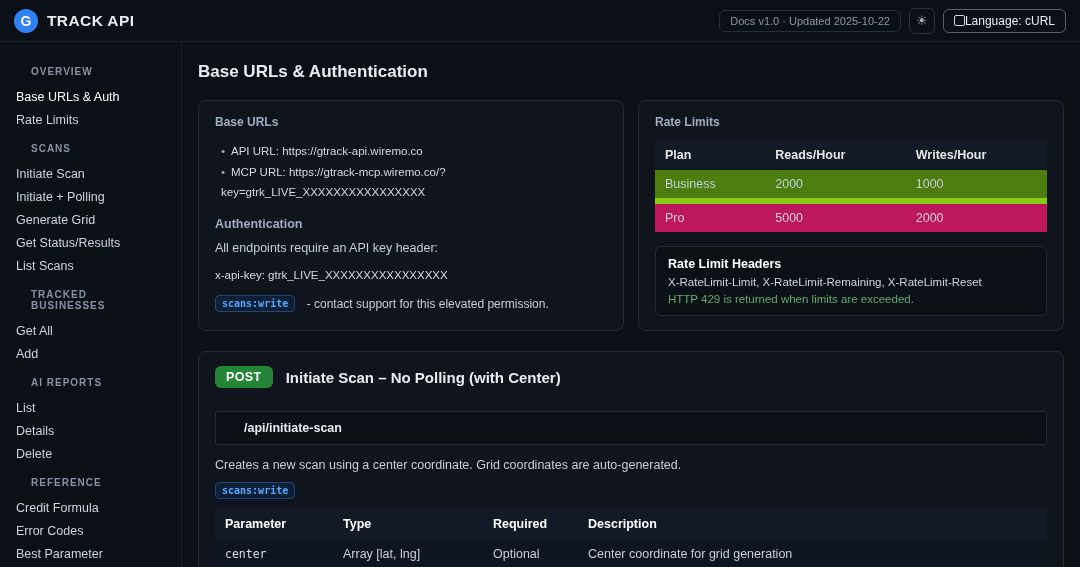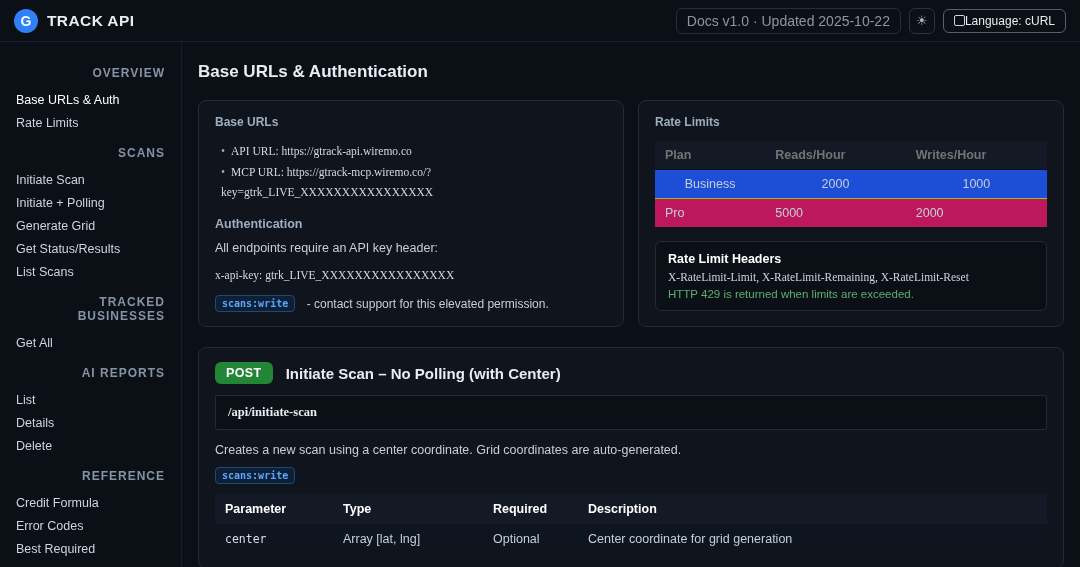--- a/index.html
+++ b/index.html
@@ -2,37 +2,37 @@
 <html><head>
 <meta charset="utf-8">
 <style>
   * { box-sizing: border-box; }
   html,body { margin:0; padding:0; background:#0b0f16; }
   .app {
     width:1080px; height:567px; overflow:hidden; position:relative;
     background:#0b0f16; color:#e8edf4;
     font-family:"Liberation Sans", sans-serif;
   }
-  .mono { font-family:Liberation Serif, serif; }
+  .mono { font-family:Liberation Sans, sans-serif; }
 
   
   .topbar {
     height:42px; display:flex; align-items:center; padding:0 14px;
     border-bottom:1px solid #1b222e; background:#0b0f16;
   }
   .logo {
     width:24px; height:24px; border-radius:50%; background:#2f81f7;
     color:#fff; font-weight:800; font-size:14px;
     display:flex; align-items:center; justify-content:center;
   }
   .app-title { font-size:15.5px; font-weight:700; letter-spacing:.4px; margin-left:9px; }
   .topbar-right { margin-left:auto; display:flex; align-items:center; gap:8px; }
   .meta-chip {
     border:1px solid #262e3c; border-radius:6px; padding:4px 10px;
-    font-size:14px; color:#8b96a5; white-space:nowrap;
+    font-size:11px; color:#8b96a5; white-space:nowrap;
   }
   .icon-btn {
     width:26px; height:26px; border:1px solid #2a3342; border-radius:6px;
     color:#aab4c2; font-size:13px; display:flex; align-items:center; justify-content:center;
     cursor:pointer; background:transparent;
   }
   .lang-chip {
     border:1px solid #5a6戸4;
     border:1px solid #57606e; border-radius:6px; padding:4px 10px;
     font-size:12px; color:#e6edf3; display:flex; align-items:center; cursor:pointer;
@@ -42,22 +42,22 @@
   }
 
   
   .content { display:flex; height:525px; }
   .sidebar {
     width:182px; flex:0 0 182px; border-right:1px solid #171e29;
     padding:14px 16px 0 16px; overflow:hidden;
   }
   .side-section { margin-bottom:12px; }
   .side-title {
-    font-size:12px; font-weight:700; letter-spacing:1px; color:#8693a5;
-    margin:10px 0 8px 4px; text-transform:uppercase;text-align:right;
+    font-size:10px; font-weight:700; letter-spacing:1px; color:#8693a5;
+    margin:10px 0 8px 15px; text-transform:uppercase;
   }
   .side-item {
     font-size:12.5px; color:#ccd5e0; padding:4.5px 0; cursor:pointer; white-space:nowrap;
   }
   .side-item.active { color:#ffffff; }
 
   .main { flex:1; padding:18px 16px 0 16px; overflow:hidden; }
   .page-title { font-size:17px; font-weight:700; margin:2px 0 18px 0; }
 
   .cards { display:flex; gap:14px; }
@@ -76,45 +76,45 @@
   .scope-badge {
     display:inline-block; font-family:"DejaVu Sans Mono","Liberation Mono",monospace;
     font-size:10px; font-weight:700; color:#58a6ff; background:#0e2036;
     border:1px solid #1e4976; border-radius:4px; padding:2px 6px; vertical-align:middle;
   }
   .badge-note { font-size:12px; color:#c6cfda; margin-left:7px; vertical-align:middle; }
 
   
   .rt { width:100%; border-collapse:collapse; font-size:12.5px; }
   .rt th {
-    text-align:left; padding:7px 10px; color:#737373; font-weight:700;
+    text-align:left; padding:7px 10px; color:#e5e5e5; font-weight:700;
     background:#131a25; border-bottom:1px solid #0b0f16;
   }
   .rt td { padding:7px 10px; color:#c6cfda; }
-  .rt tr.rt-r0 td { background:#1d4ed8; border-bottom:1px solid #84cc16;text-align:center; }
+  .rt tr.rt-r0 td { background:#4d7c0f; border-bottom:6px solid #84cc16; }
   .rt tr.rt-r1 td { background:#be185d; }
   .inner-box {
     background:#0b1017; border:1px solid #222a36; border-radius:6px;
     padding:10px 12px; margin-top:14px;
   }
   .inner-title { font-size:12.5px; font-weight:700; color:#ffffff; margin-bottom:5px; }
   .inner-code { font-size:11.5px; color:#ccd4de; margin-bottom:5px; }
   .inner-note { font-size:11.5px; color:#5fae6f; }
 
   
   .endpoint-card { margin-top:20px; min-height:0; }
-  .ep-head { display:flex; align-items:center; gap:13px; margin-bottom:11px; }
+  .ep-head { display:flex; align-items:center; gap:13px; margin-bottom:23px; }
   .method-pill {
     background:#238636; color:#fff; font-weight:700; font-size:12.5px;
     padding:4px 11px; border-radius:6px; letter-spacing:.4px;
   }
   .ep-title { font-size:15px; font-weight:700; }
   .path-block {
     background:#0b1017; border:1px solid #222a36; border-radius:2px;
-    padding:9px 12px; font-size:12.5px; font-weight:700; color:#e6edf3; margin-bottom:13px;
+    padding:9px 28px; font-size:12.5px; font-weight:700; color:#e6edf3; margin-bottom:13px;
   }
   .ep-desc { font-size:12.5px; color:#c6cfda; margin-bottom:9px; }
 
   .pt { width:100%; border-collapse:collapse; margin-top:10px; font-size:12.5px; }
   .pt th {
     text-align:left; background:#131a26; padding:8px 10px;
     color:#ffffff; font-weight:700; font-size:12.5px;
   }
   .pt td { padding:8px 10px; color:#c6cfda; }
   .pt tr.pt-r0 td { background:#0f151e; }
@@ -154,32 +154,33 @@
         <div class="side-title">SCANS</div>
         <div class="side-item">Initiate Scan</div>
         <div class="side-item">Initiate + Polling</div>
         <div class="side-item">Generate Grid</div>
         <div class="side-item">Get Status/Results</div>
         <div class="side-item">List Scans</div>
       </div>
       <div class="side-section">
         <div class="side-title">TRACKED BUSINESSES</div>
         <div class="side-item">Get All</div>
+        <div class="side-item">Add</div>
       </div>
       <div class="side-section">
         <div class="side-title">AI REPORTS</div>
         <div class="side-item">List</div>
         <div class="side-item">Details</div>
         <div class="side-item">Delete</div>
       </div>
       <div class="side-section">
         <div class="side-title">REFERENCE</div>
         <div class="side-item">Credit Formula</div>
         <div class="side-item">Error Codes</div>
-        <div class="side-item">Best Required</div>
+        <div class="side-item">Best Parameter</div>
         <div class="side-item">Changelog</div>
       </div>
     </div>
 
     <div class="main">
       <div class="page-title">Base URLs &amp; Authentication</div>
 
       <div class="cards">
 
         <div class="card">

